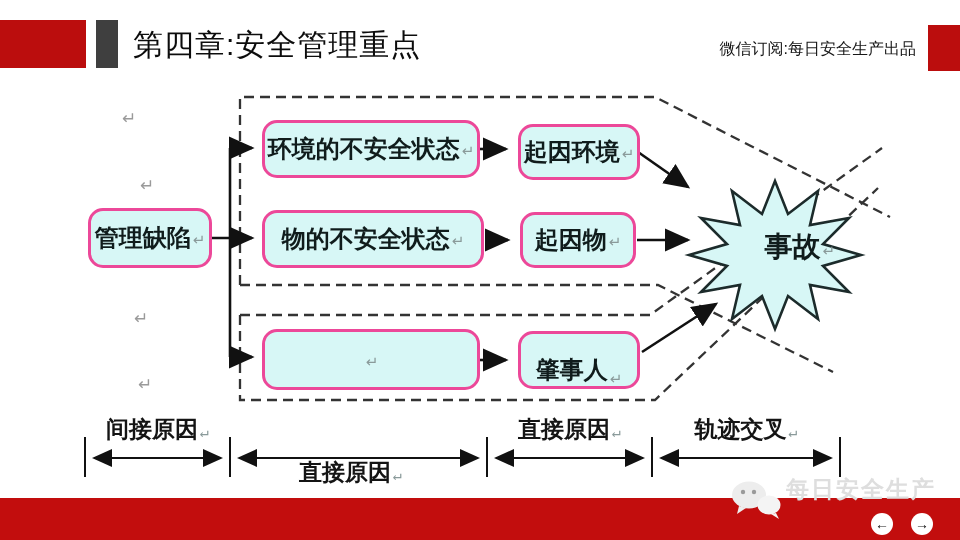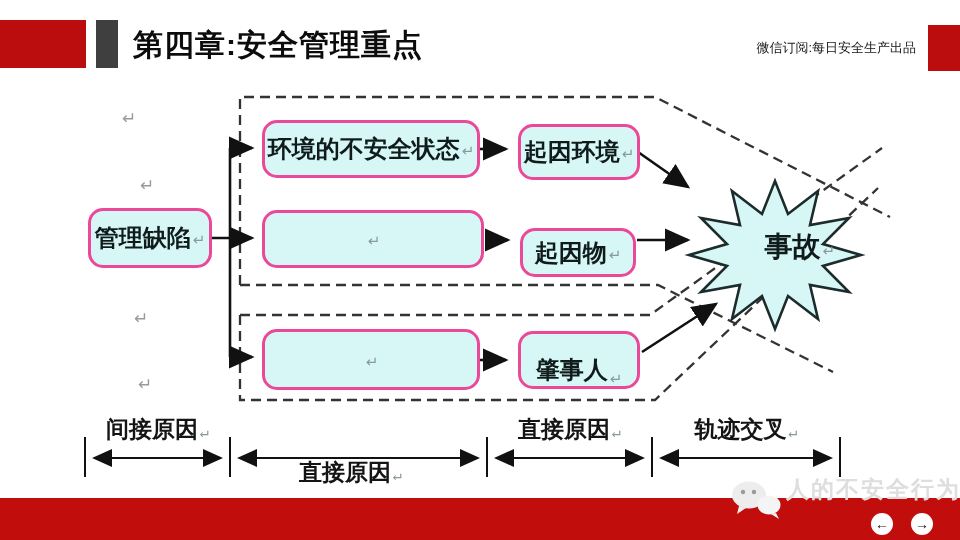--- a/index.html
+++ b/index.html
@@ -6,22 +6,22 @@
   body{
     width:960px;height:540px;position:relative;overflow:hidden;
     background:#ffffff;
     font-family:"Liberation Sans","DejaVu Sans",sans-serif;
   }
   .abs{position:absolute;}
 
   
   .hdr-red{left:0;top:20px;width:86px;height:48px;background:#bb0d0d;}
   .hdr-gray{left:96px;top:20px;width:22px;height:48px;background:#3f3f3f;}
-  .hdr-title{left:133px;top:25px;font-size:30px;font-weight:bold;color:#0c0c0c;letter-spacing:1px;white-space:nowrap;}
-  .hdr-sub{left:0;top:39px;width:916px;text-align:right;font-size:13px;color:#161616;white-space:nowrap;}
+  .hdr-title{left:133px;top:25px;font-size:30px;font-weight:normal;color:#0c0c0c;letter-spacing:1px;white-space:nowrap;}
+  .hdr-sub{left:0;top:39px;width:916px;text-align:right;font-size:16px;color:#161616;white-space:nowrap;}
   .hdr-sq{left:928px;top:25px;width:32px;height:46px;background:#bb0d0d;}
 
   
   .node{
     background:#d7f7f6;border:3px solid #ec4899;border-radius:15px;
     display:flex;align-items:center;justify-content:center;
     font-size:24px;font-weight:600;color:#101c1c;white-space:nowrap;
     box-sizing:border-box;
   }
   .rmark{color:#8a9a9a;font-size:15px;font-weight:normal;margin-left:2px;transform:translateY(2px);}
@@ -105,33 +105,34 @@
   <span>管理缺陷</span>
     <span class="rmark">↵</span>
 </div>
 
 <div class="abs node" style="left:262px;top:120px;width:218px;height:58px;">
   <span>环境的不安全状态</span>
     <span class="rmark">↵</span>
 </div>
 
 <div class="abs node" style="left:262px;top:210px;width:222px;height:58px;">
+  <span>物的不安全状态</span>
     <span class="rmark">↵</span>
 </div>
 
 <div class="abs node" style="left:262px;top:329px;width:218px;height:61px;">
     <span class="rmark">↵</span>
 </div>
 
 <div class="abs node" style="left:518px;top:124px;width:122px;height:56px;">
   <span>起因环境</span>
     <span class="rmark">↵</span>
 </div>
 
-<div class="abs node" style="left:520px;top:212px;width:116px;height:49px;margin-top:16px;">
+<div class="abs node" style="left:520px;top:212px;width:116px;height:56px;">
   <span>起因物</span>
     <span class="rmark">↵</span>
 </div>
 
 <div class="abs node" style="left:518px;top:331px;width:122px;height:58px;align-items:flex-end;">
   <span>肇事人</span>
     <span class="rmark">↵</span>
 </div>
 
 <div class="abs star-label">
@@ -160,20 +161,20 @@
 
 <svg class="abs" style="left:730px;top:480px;" width="52" height="40" viewBox="0 0 52 40">
   <ellipse cx="19" cy="15" rx="17" ry="13.5" fill="#ededed"></ellipse>
   <polygon points="9,26 7,34 16,28" fill="#ededed"></polygon>
   <circle cx="13" cy="12" r="2.2" fill="#9a9a9a"></circle>
   <circle cx="24" cy="12" r="2.2" fill="#9a9a9a"></circle>
   <ellipse cx="39" cy="25" rx="11.5" ry="9.5" fill="#f4f4f4"></ellipse>
   <polygon points="46,33 49,39 41,34" fill="#f4f4f4"></polygon>
 </svg>
 
-<div class="abs brand">人的不安全行为</div>
+<div class="abs brand">每日安全生产</div>
 
 <div class="abs navbtn" style="left:871px;top:513px;">
   <span>←</span>
 </div>
 <div class="abs navbtn" style="left:911px;top:513px;">
   <span>→</span>
 </div>
 
 </body></html>

